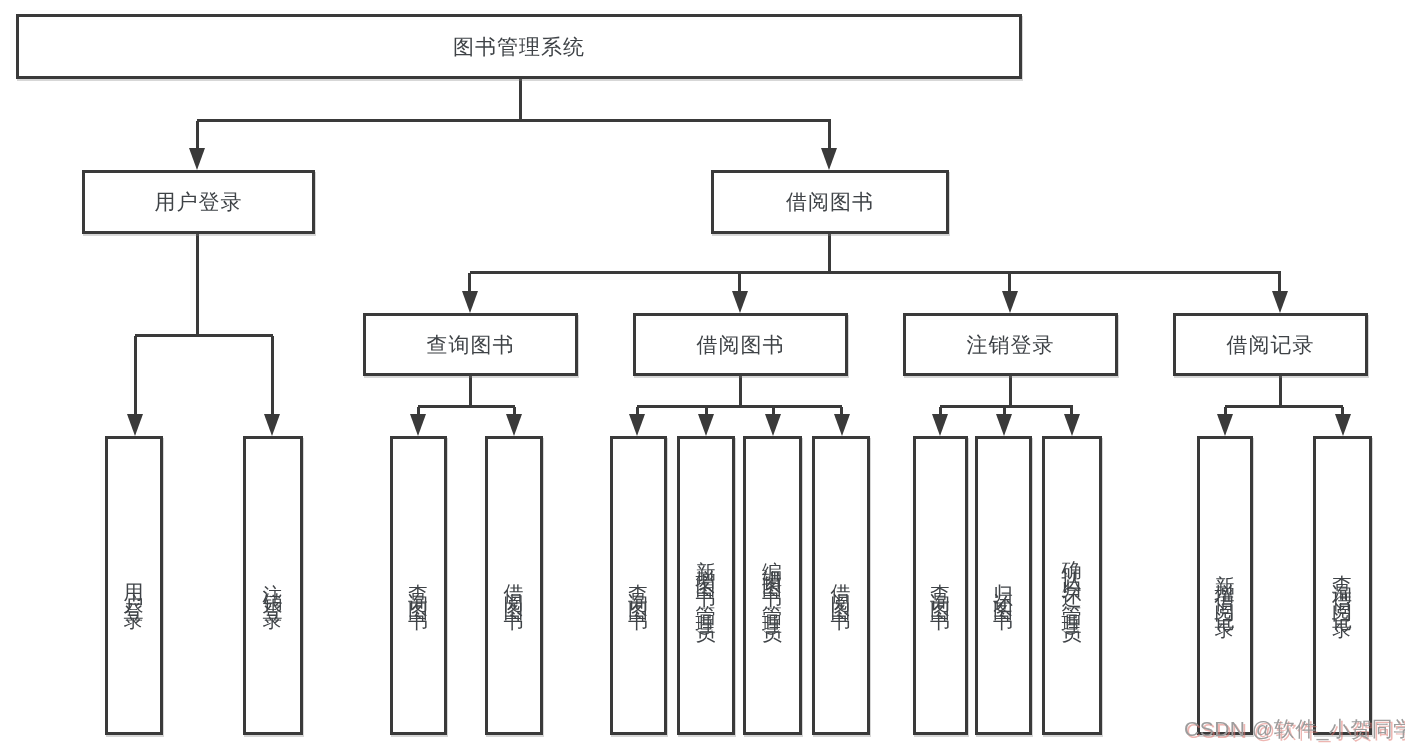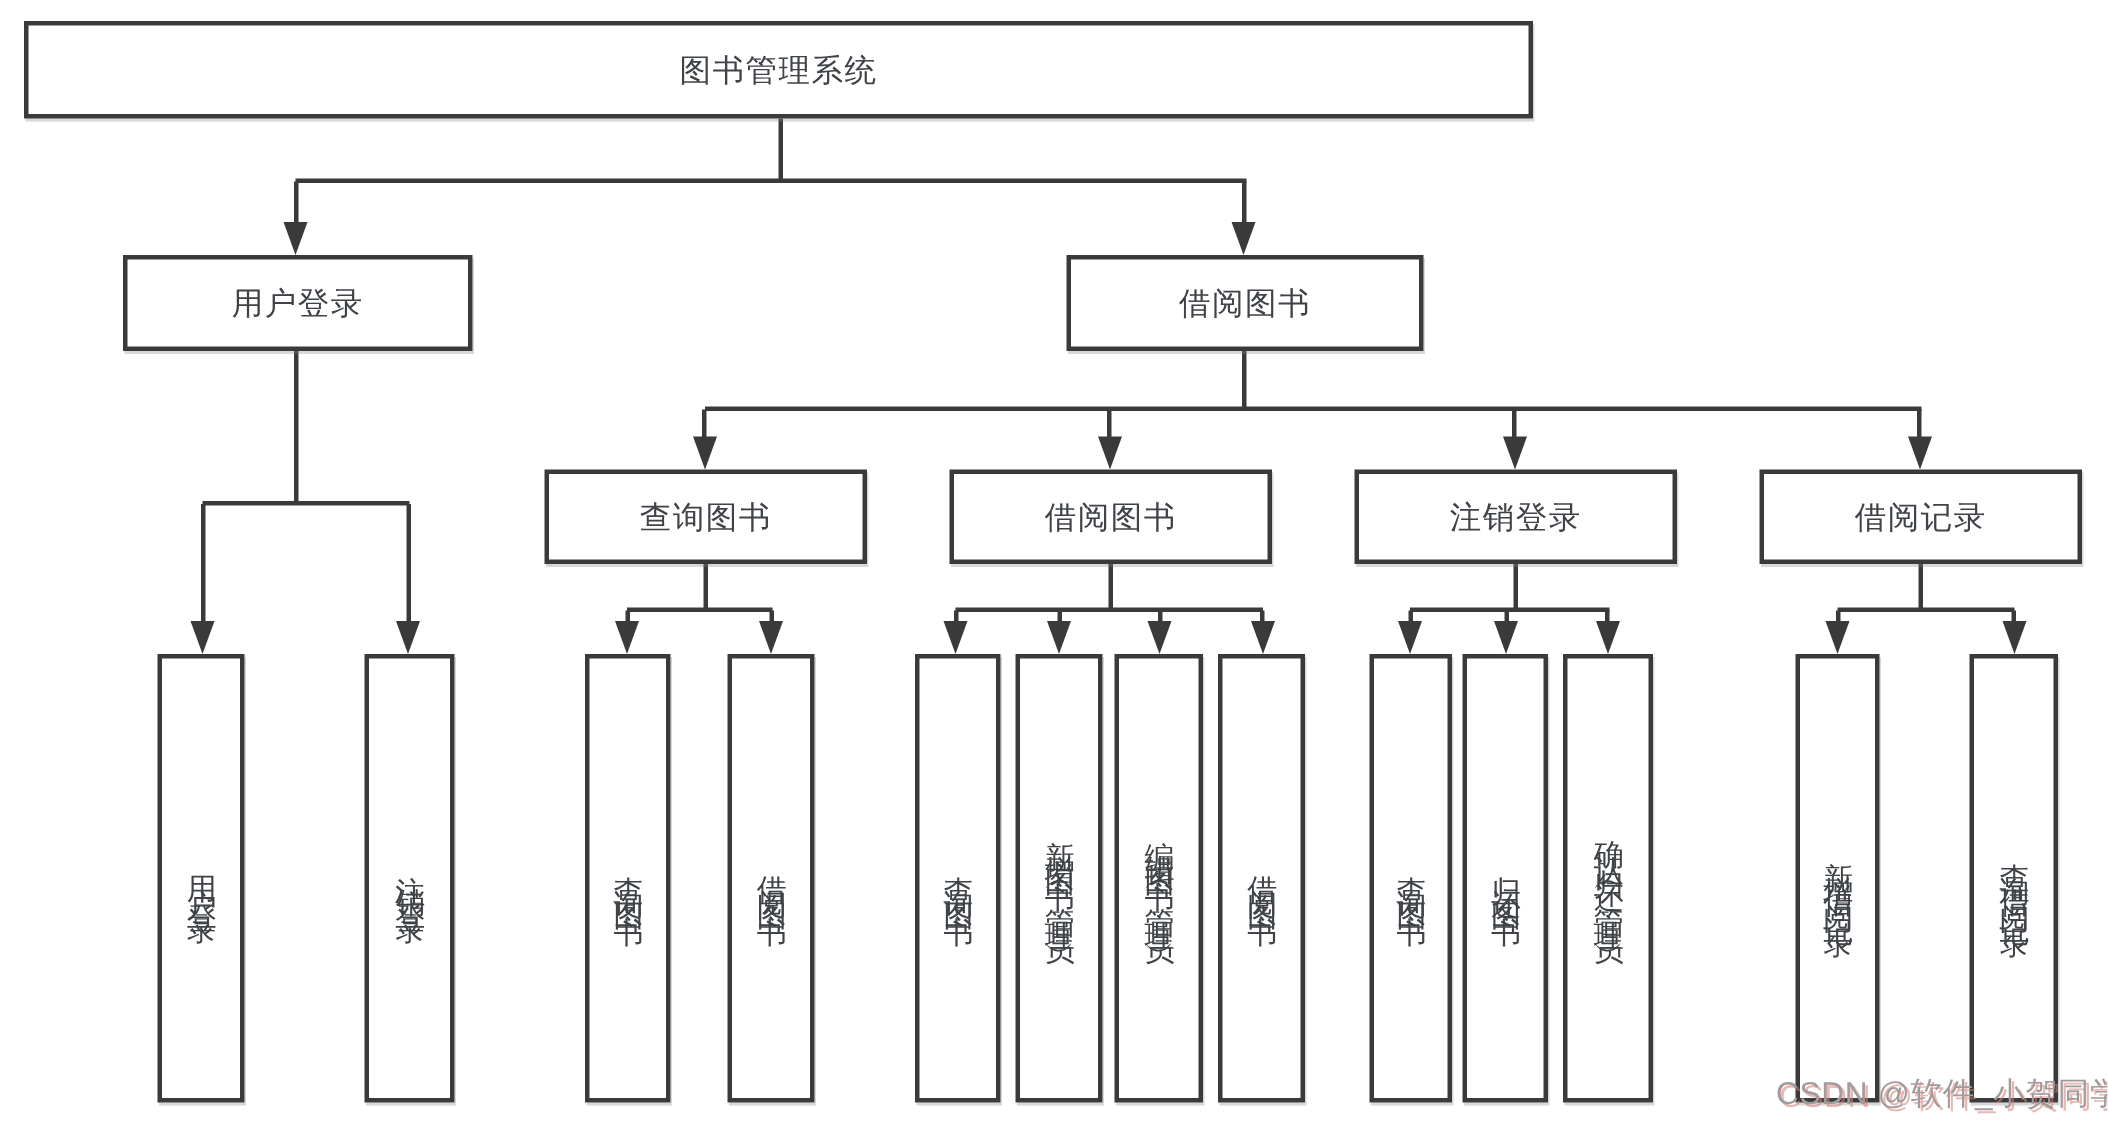--- a/index.html
+++ b/index.html
@@ -109,21 +109,21 @@
 
   <div class="box" style="left:363px; top:313px; width:215px; height:63px;">
     <span class="hlabel">查询图书</span>
   </div>
   <div class="box" style="left:633px; top:313px; width:215px; height:63px;">
     <span class="hlabel">借阅图书</span>
   </div>
   <div class="box" style="left:903px; top:313px; width:215px; height:63px;">
     <span class="hlabel">注销登录</span>
   </div>
-  <div class="box" style="left:1173px; top:313px; width:215px; height:63px;">
+  <div class="box" style="left:1173px; top:313px; width:195px; height:63px;">
     <span class="hlabel">借阅记录</span>
   </div>
 
   <div class="vline" style="left:469px; top:376px; height:31px;"></div>
   <div class="hline" style="left:418px; top:405px; width:97px;"></div>
   <div class="vline" style="left:417px; top:407px; height:9px;"></div>
   <div class="arrow" style="left:410px; top:414px;"></div>
   <div class="vline" style="left:513px; top:407px; height:9px;"></div>
   <div class="arrow" style="left:506px; top:414px;"></div>
 

